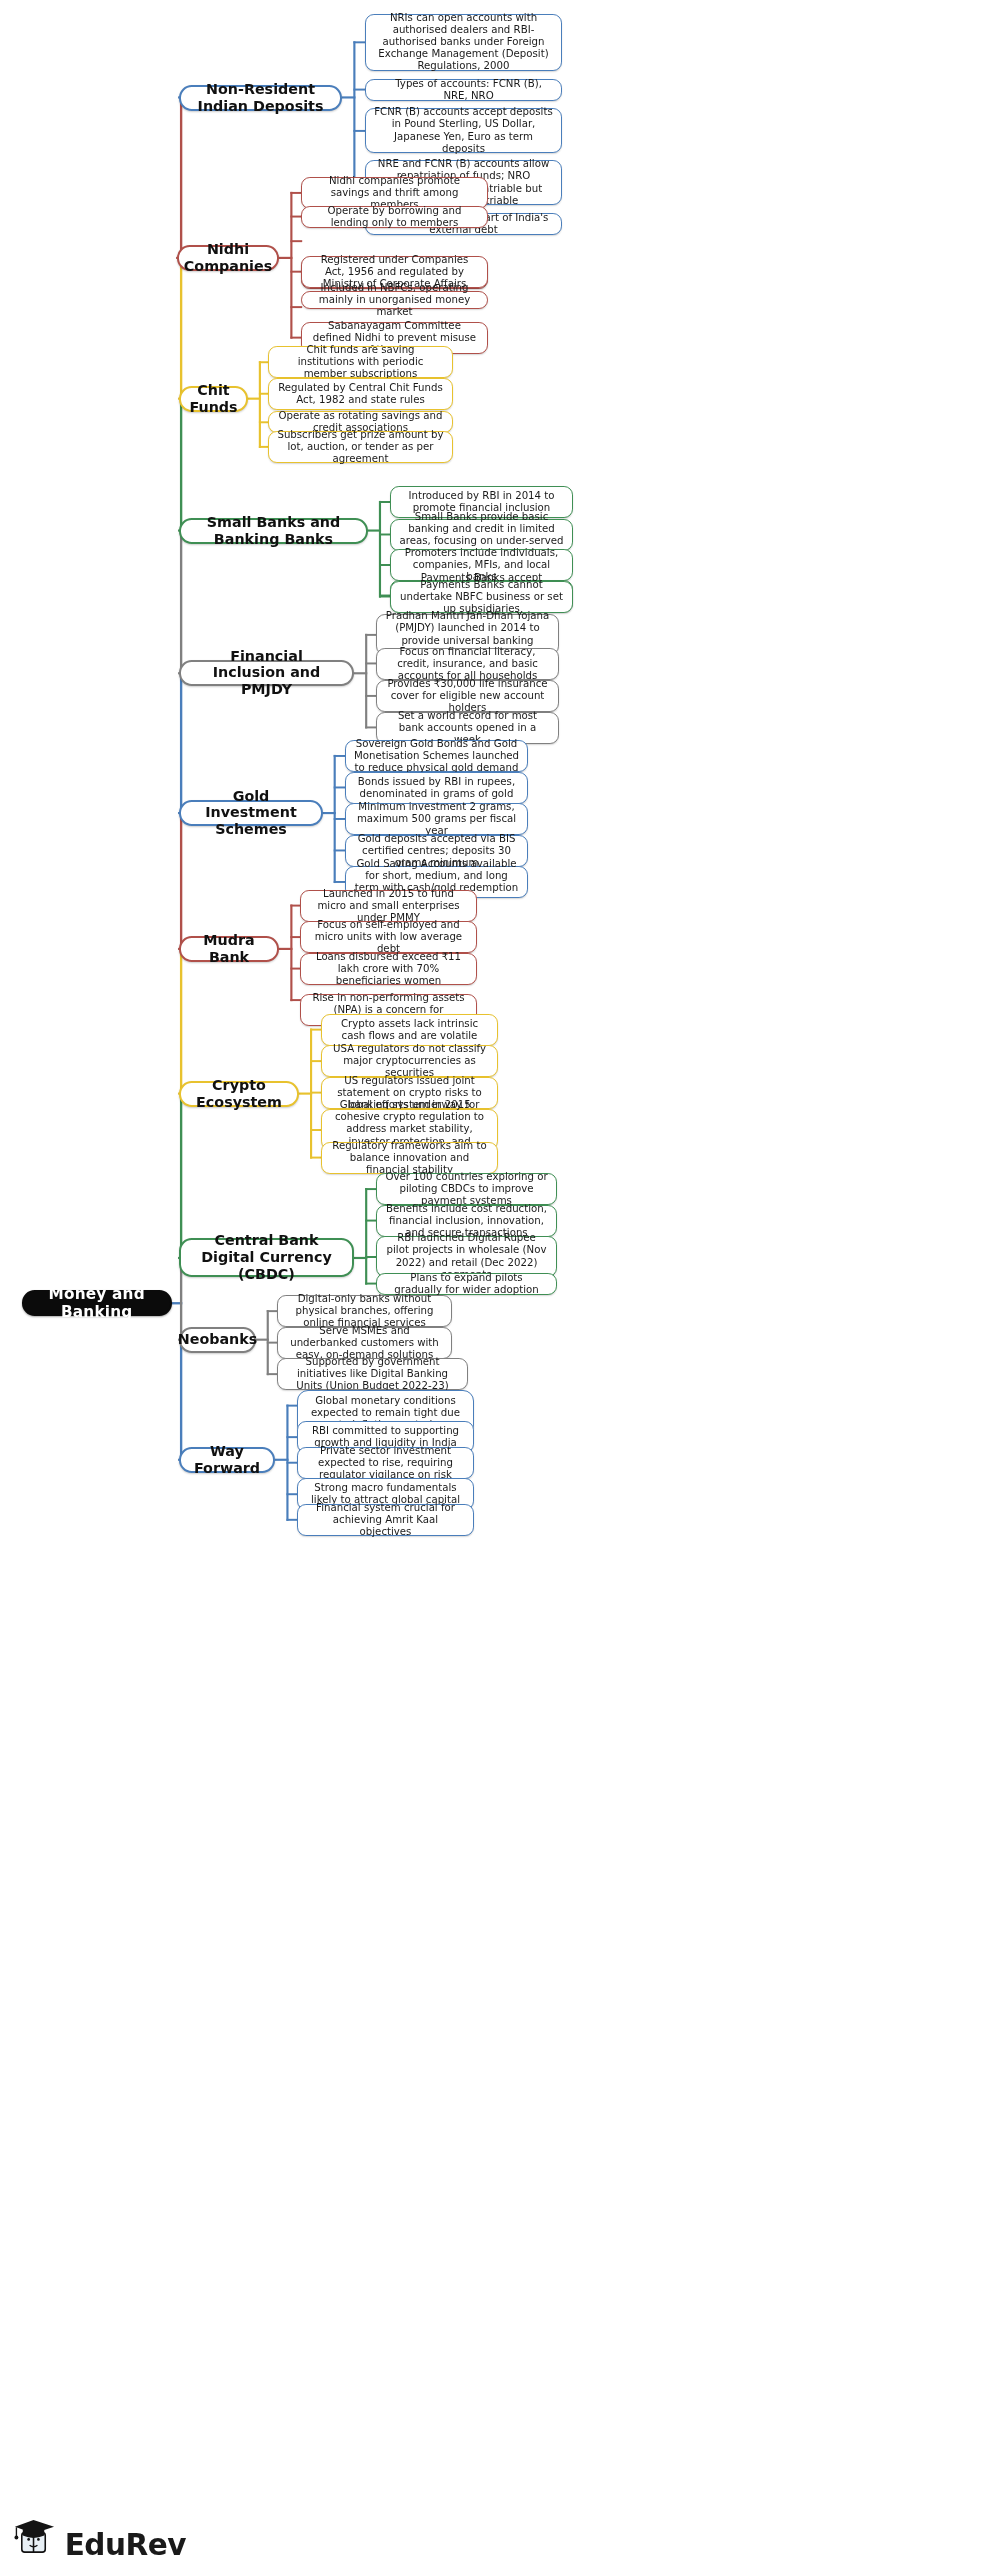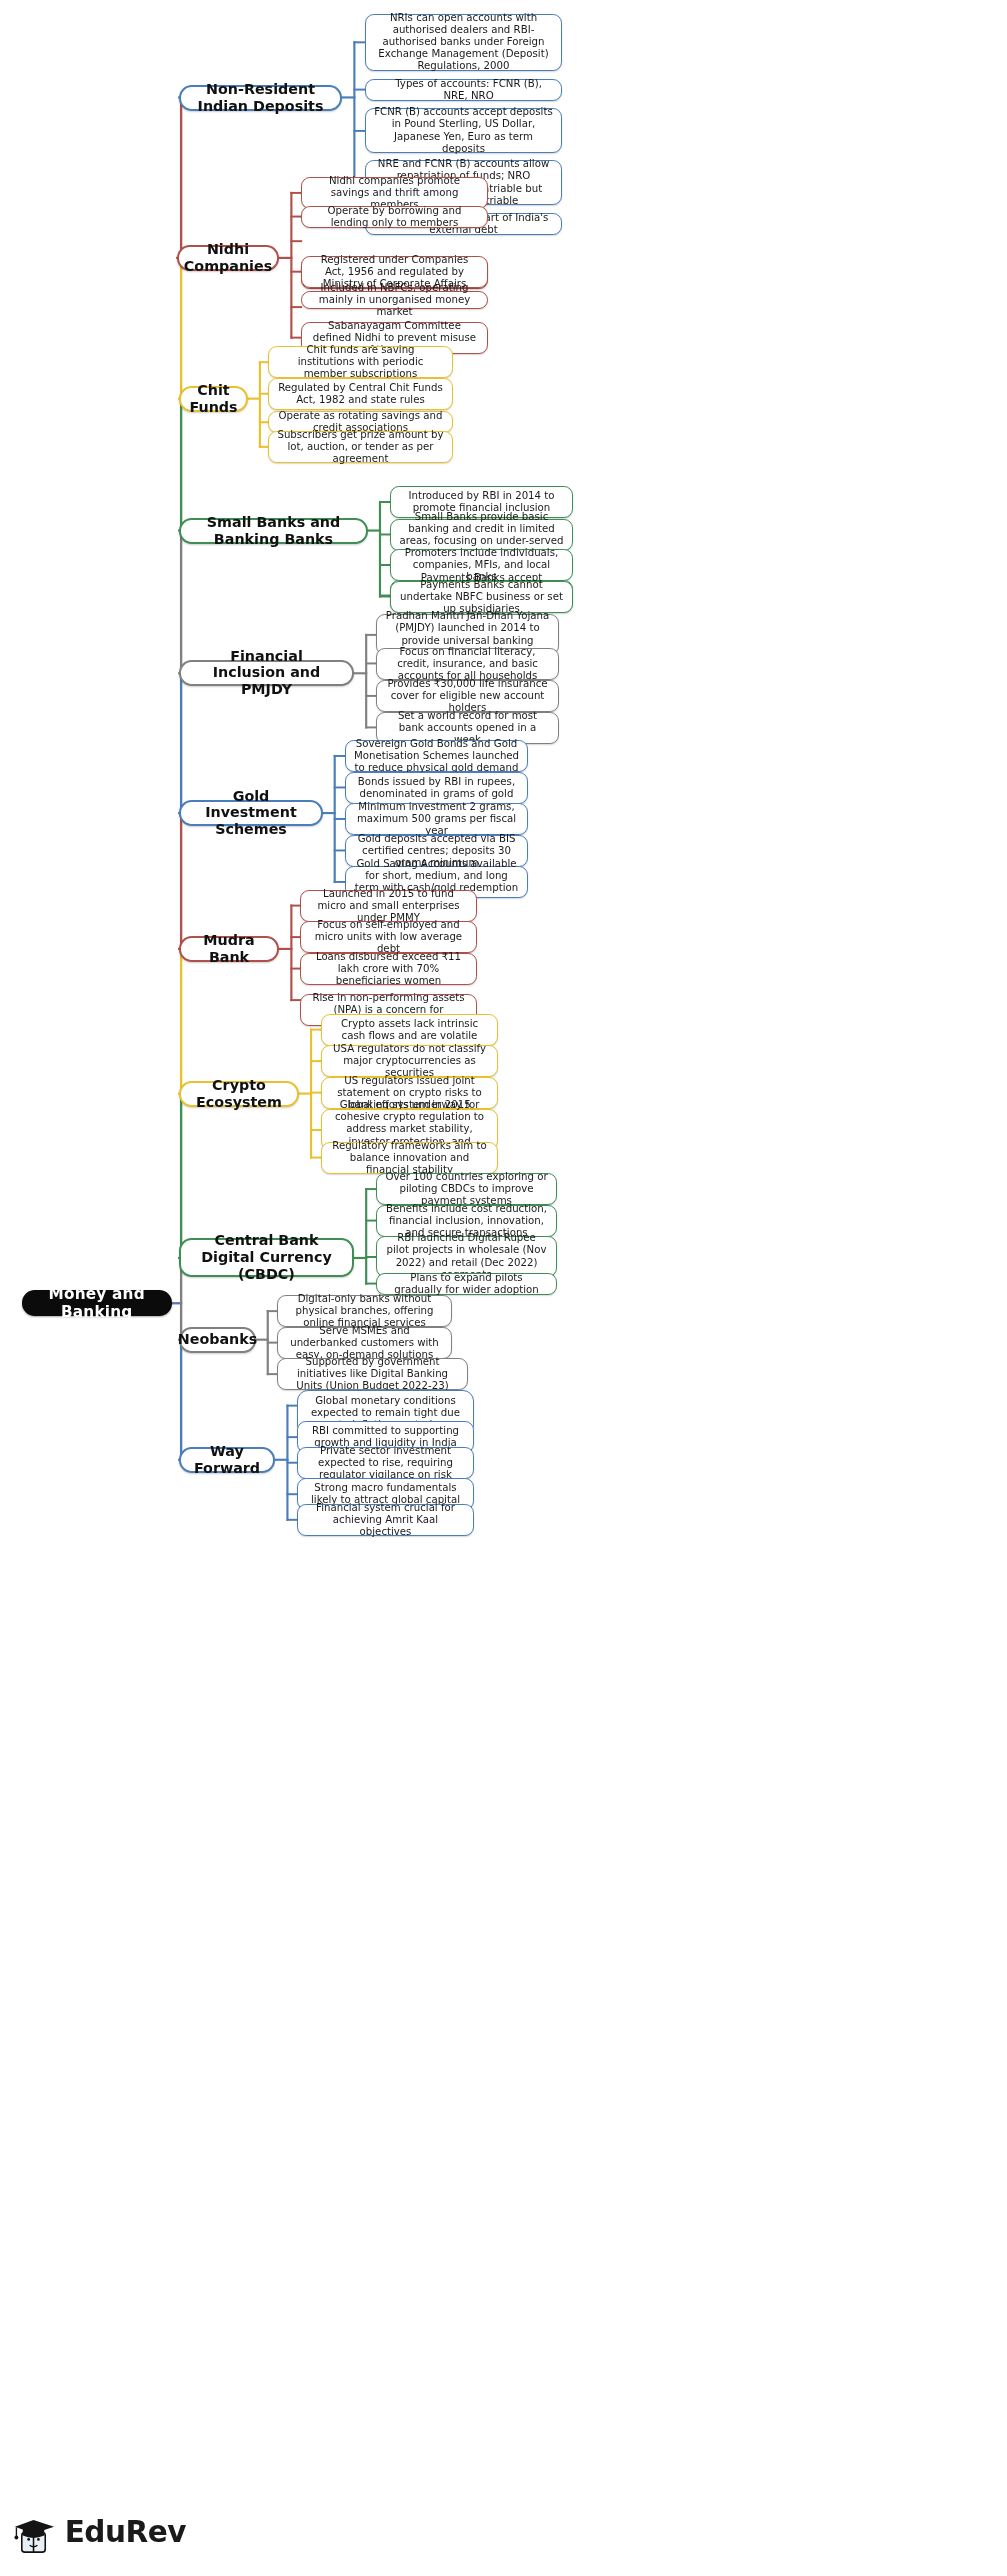--- a/index.html
+++ b/index.html
@@ -72,21 +72,21 @@
   .c-yellow { border-color: #e8c22e; }
   .c-green  { border-color: #3f8f54; }
   .c-gray   { border-color: #808080; }
 
   
   #logo {
     position: absolute;
     left: 11.8px;
     bottom: 13.8px;
     display: flex;
-    align-items: flex-start;
+    align-items: flex-end;
     gap: 7.9px;
     z-index: 5;
   }
   #logo .logo-text {
     font-size: 29.5px;
     font-weight: bold;
     color: #1a1a1a;
     letter-spacing: -0.5px;
     font-family: "DejaVu Sans", sans-serif;
   }

